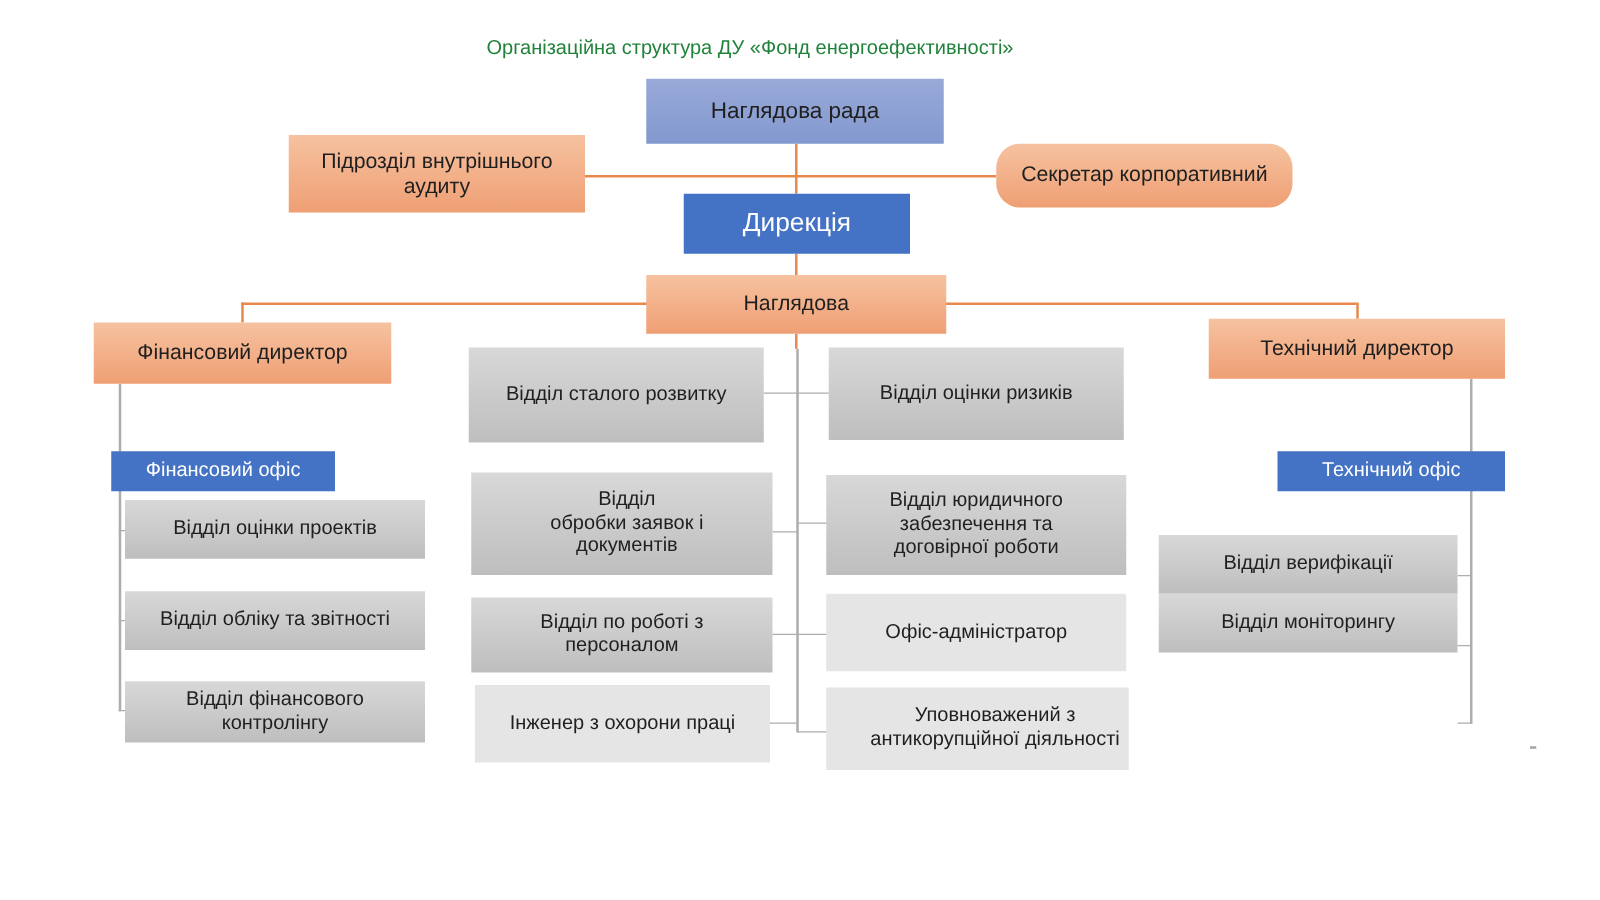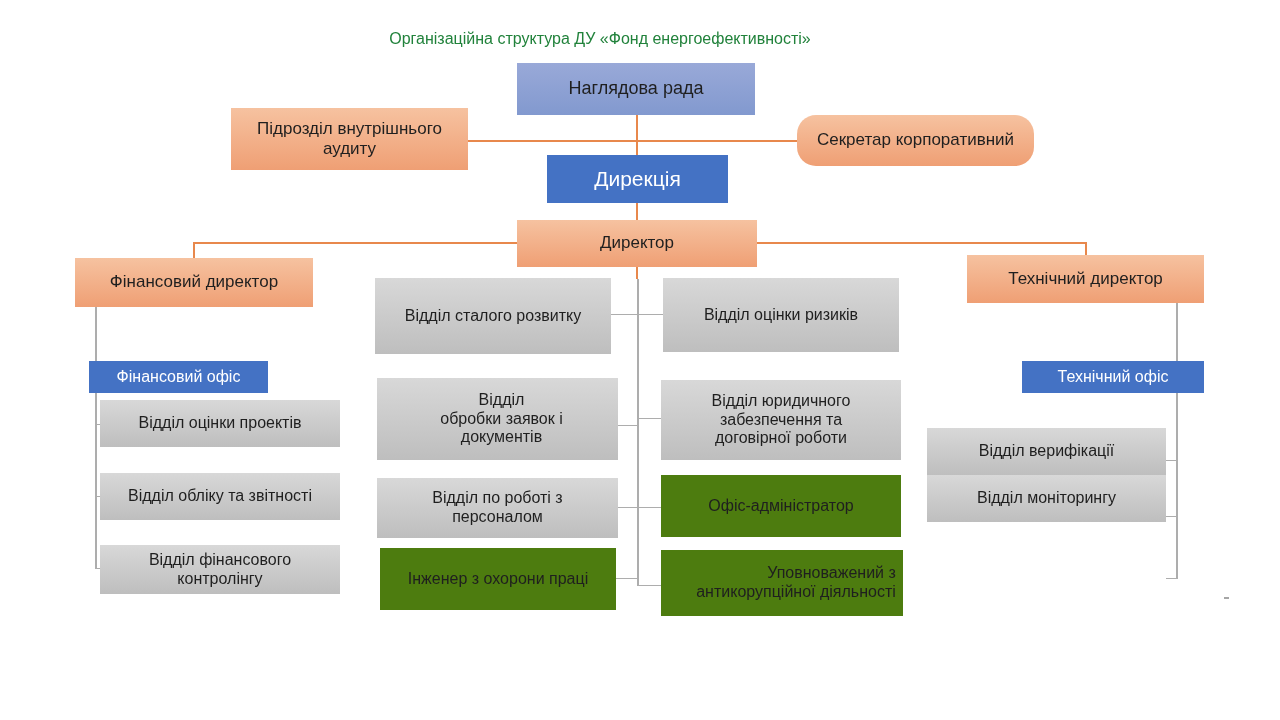--- a/index.html
+++ b/index.html
@@ -12,21 +12,21 @@
     text-align:center;font-size:16px;color:#21823B;
   }
   .node{
     position:absolute;z-index:2;display:flex;align-items:center;justify-content:center;
     text-align:center;color:#1f1f1f;line-height:1.18;white-space:pre-line;
     box-sizing:border-box;padding:2px 4px;
   }
   .peri{background:linear-gradient(180deg,#99A9D8 0%,#8299CF 100%);}
   .salmon{background:linear-gradient(180deg,#F6C2A0 0%,#EF9F74 100%);}
   .gray{background:linear-gradient(180deg,#D8D8D8 0%,#BEBEBE 100%);}
-  .cream{background:#4d7c0f;text-align:right;}
+  .cream{background:#e5e5e5;}
   .blue{background:#4472C4;color:#ffffff;}
   .line{position:absolute;z-index:1;}
   .lo{background:#E8884C;}
   .lg{background:#ADADAD;}
 </style>
 </head>
 <body>
 
 <div id="canvas">
 
@@ -71,21 +71,21 @@
 
   <div class="node salmon" style="left:797px;top:115px;width:237px;height:51px;font-size:17px;border-radius:19px;">
     <span>Секретар корпоративний</span>
   </div>
 
   <div class="node blue" style="left:547px;top:155px;width:181px;height:48px;font-size:21px;">
     <span>Дирекція</span>
   </div>
 
   <div class="node salmon" style="left:517px;top:220px;width:240px;height:47px;font-size:17px;">
-    <span>Директор</span>
+    <span>Наглядова</span>
   </div>
 
   <div class="node salmon" style="left:75px;top:258px;width:238px;height:49px;font-size:17px;">
     <span>Фінансовий директор</span>
   </div>
 
   <div class="node salmon" style="left:967px;top:255px;width:237px;height:48px;font-size:17px;">
     <span>Технічний директор</span>
   </div>
 

